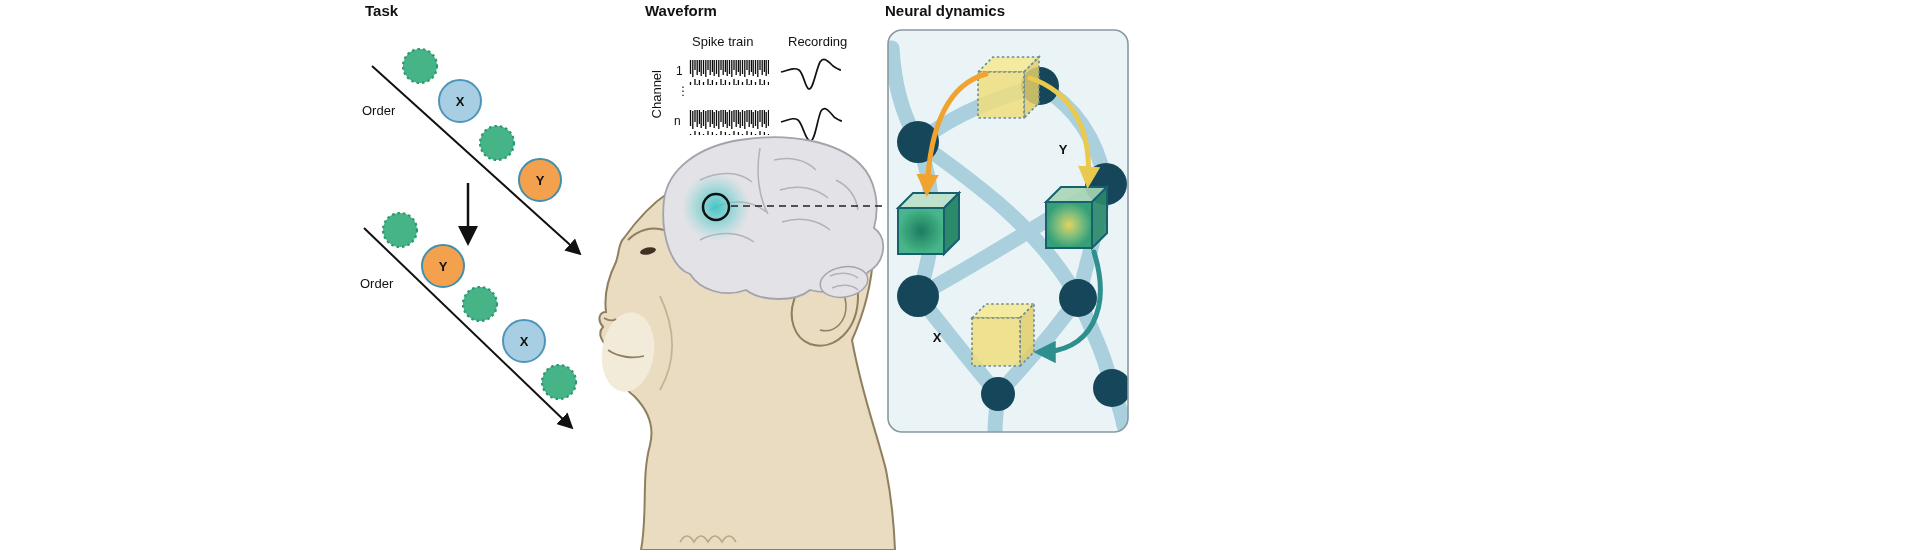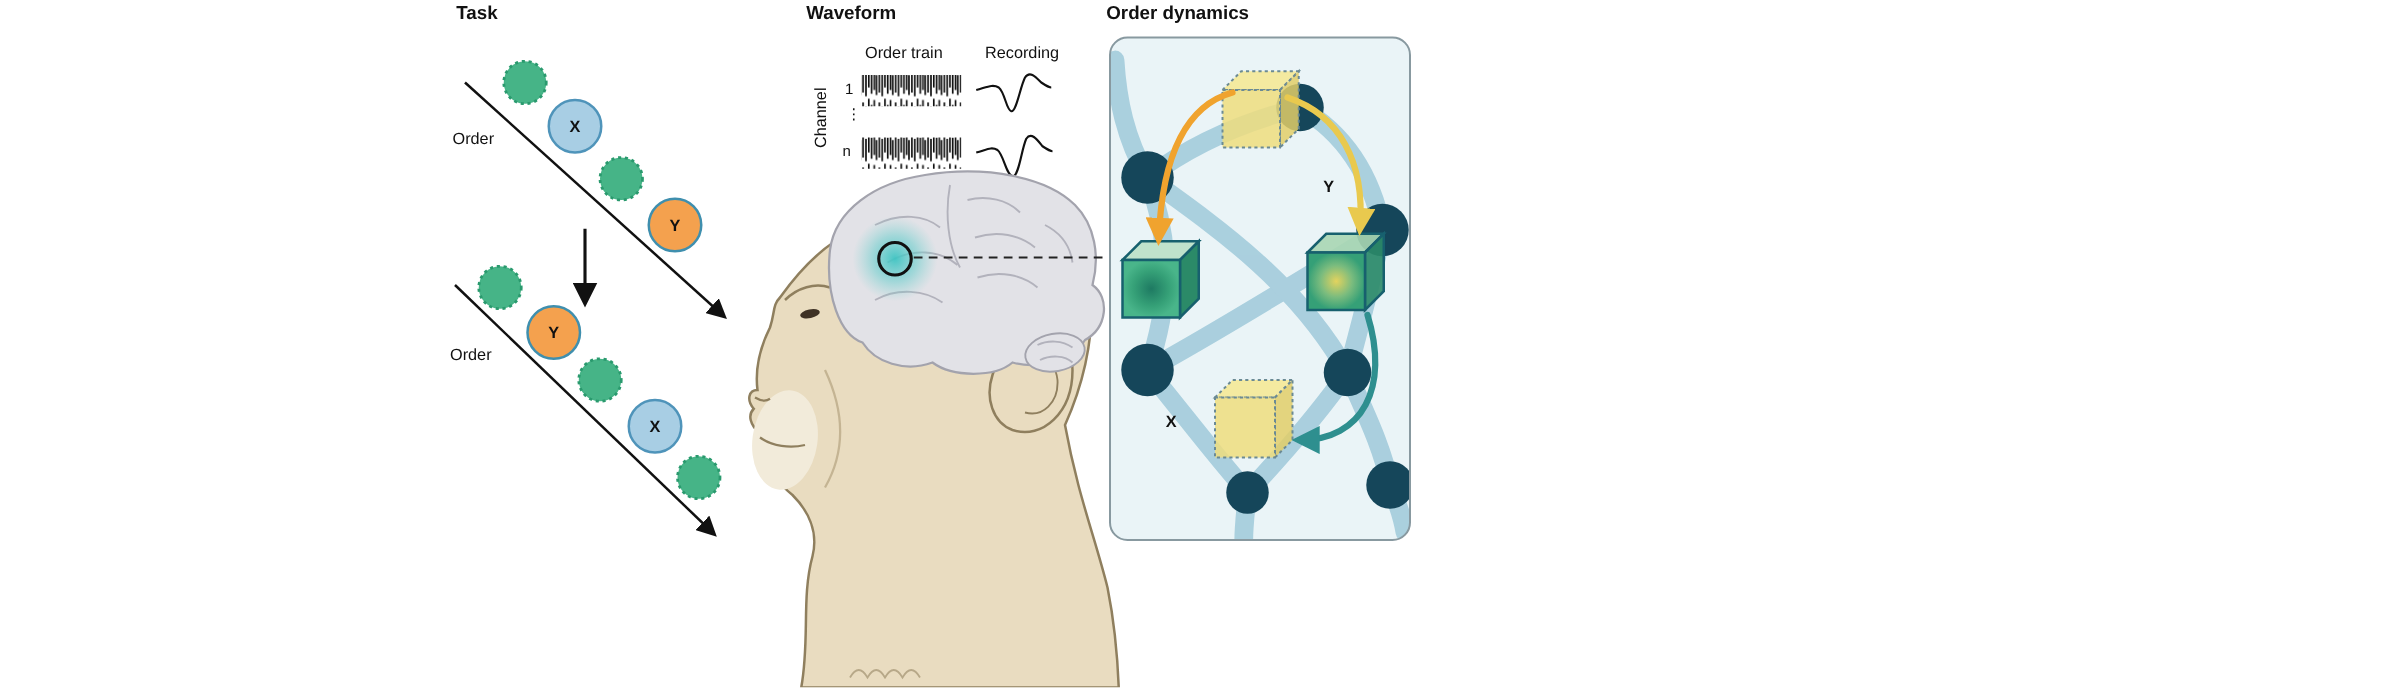--- a/index.html
+++ b/index.html
@@ -182,31 +182,31 @@
         <path d="M 986,74 C 950,84 930,122 927,190" fill="none" stroke="#f0a32e" stroke-width="5" stroke-linecap="round" marker-end="url(#ah-orange)"></path>
         <path d="M 1030,78 C 1072,92 1092,130 1088,182" fill="none" stroke="#e9c94e" stroke-width="5" stroke-linecap="round" marker-end="url(#ah-yellow)"></path>
         <path d="M 1094,252 C 1112,310 1090,352 1040,352" fill="none" stroke="#2e8f8f" stroke-width="5" stroke-linecap="round" marker-end="url(#ah-teal)"></path>
       </g>
       <rect x="888" y="30" width="240" height="402" rx="14" fill="none" stroke="#8899a0" stroke-width="1.6"></rect>
     </g>
   </svg>
 
   <div class="txt title" style="left:365px;top:2px">Task</div>
   <div class="txt title" style="left:645px;top:2px">Waveform</div>
-  <div class="txt title" style="left:885px;top:2px">Order dynamics</div>
+  <div class="txt title" style="left:885px;top:2px">Neural dynamics</div>
 
   <div class="txt label" style="left:362px;top:103px">Order</div>
   <div class="txt label" style="left:360px;top:276px">Order</div>
 
   <div class="txt letter" style="left:460px;top:101px">X</div>
   <div class="txt letter" style="left:540px;top:180px">Y</div>
   <div class="txt letter" style="left:443px;top:266px">Y</div>
   <div class="txt letter" style="left:524px;top:341px">X</div>
 
-  <div class="txt label" style="left:692px;top:34px">Order train</div>
+  <div class="txt label" style="left:692px;top:34px">Spike train</div>
   <div class="txt label" style="left:788px;top:34px">Recording</div>
   <div class="txt label vert" style="left:649px;top:70px">Channel</div>
   <div class="txt small" style="left:676px;top:64px">1</div>
   <div class="txt small" style="left:677px;top:84px">⋮</div>
   <div class="txt small" style="left:674px;top:114px">n</div>
 
   <div class="txt letter" style="left:1063px;top:149px">Y</div>
   <div class="txt letter" style="left:937px;top:337px">X</div>
 
 </div>

